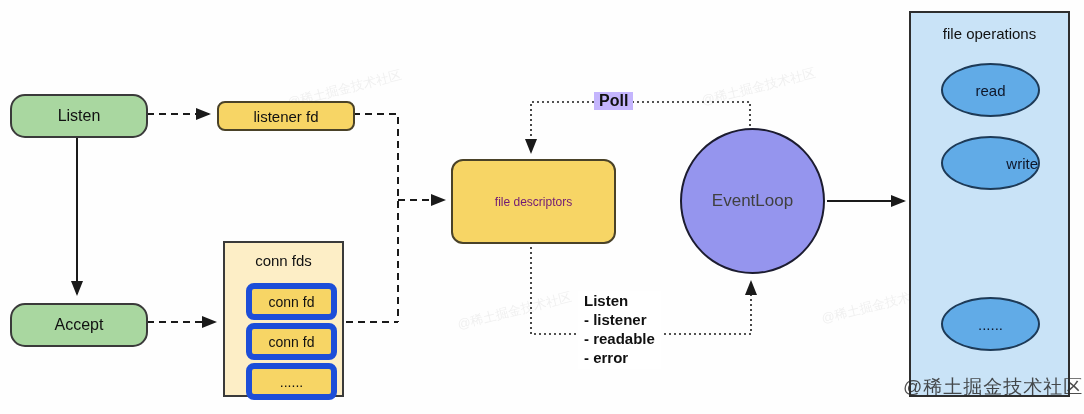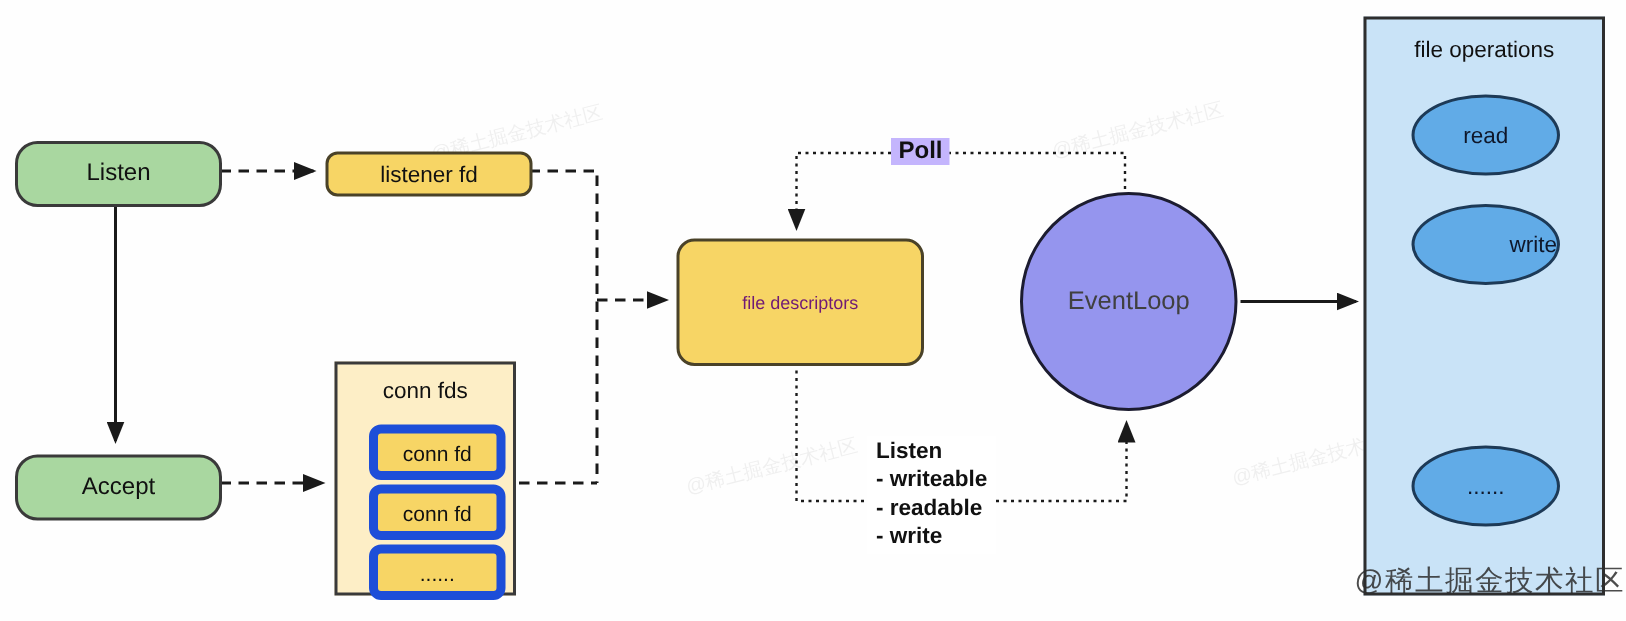--- a/index.html
+++ b/index.html
@@ -208,23 +208,23 @@
   </div>
 
   <div class="abs center circle-eventloop">
     <span>EventLoop</span>
   </div>
 
   <div class="abs poll-label">Poll</div>
 
   <div class="abs events-block">
     <div>Listen</div>
-    <div>- writeable</div>
+    <div>- listener</div>
     <div>- readable</div>
-    <div>- write</div>
+    <div>- error</div>
   </div>
 
   <div class="abs panel-fileops">
     <div class="fileops-title">file operations</div>
     <div class="center op-ellipse op-0">
       <span>read</span>
     </div>
     <div class="center op-ellipse op-1">
       <span>write</span>
     </div>

